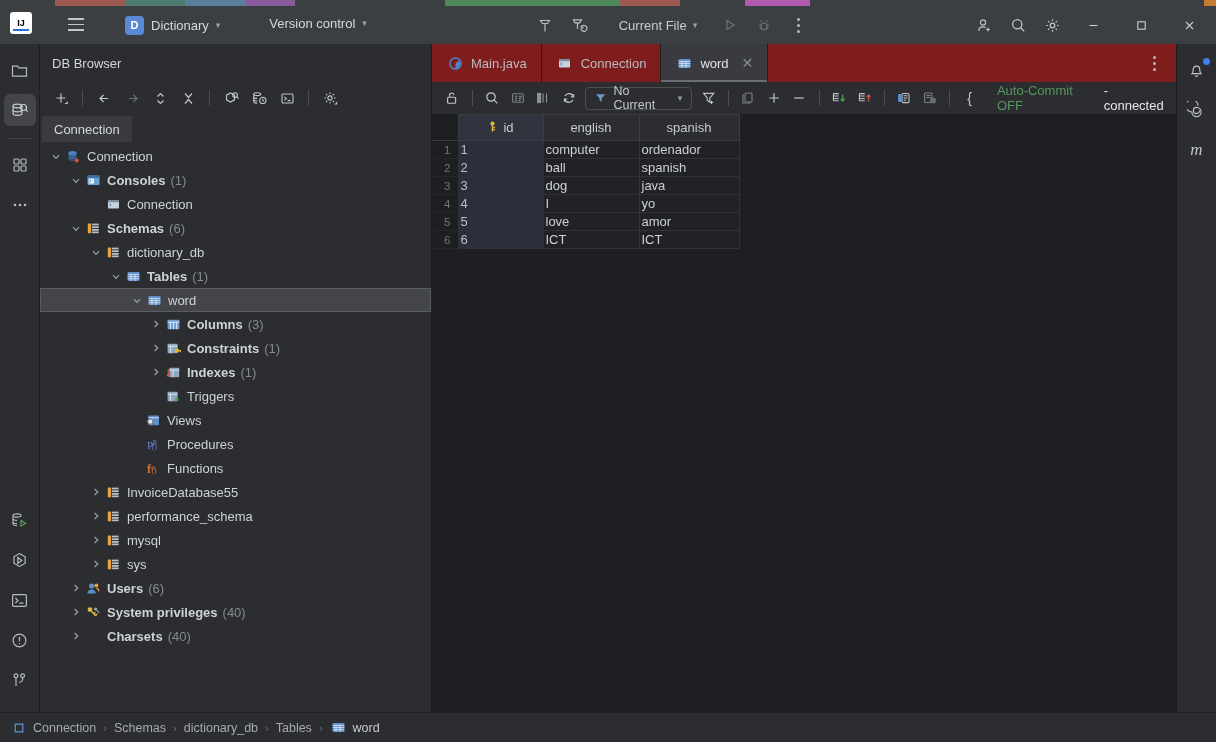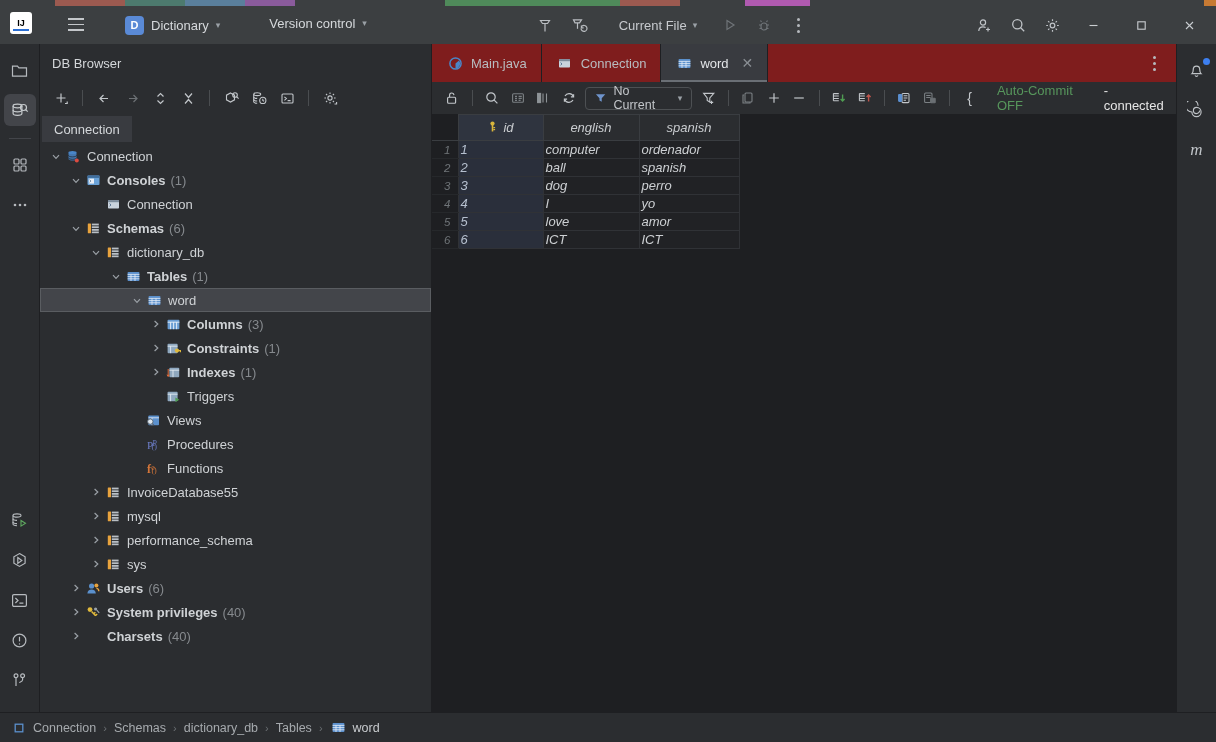--- a/index.html
+++ b/index.html
@@ -99,21 +99,21 @@
   .filterbox { display: flex; align-items: center; gap: 7px; height: 23px; padding: 0 9px; border: 1px solid #4d5053;
                border-radius: 4px; font-size: 12.5px; color: #c3c6ca; margin: 0 3px; cursor: pointer; }
   .commit-status { margin-left: 14px; font-size: 13px; display: flex; align-items: center; gap: 7px; }
   .commit-on { color: #57965c; }
   .commit-sub { color: #e5e5e5; }
 
   
   .gridwrap { flex: 1; background: #1e1f22; overflow: hidden; }
   table.grid { border-collapse: collapse; font-size: 13px; table-layout: fixed; }
   table.grid th, table.grid td { border: 1px solid #303236; padding: 0 2px; height: 18px;
-     text-align: left; font-weight: normal; white-space: nowrap; overflow: hidden; font-style: italic; }
+     text-align: left; font-weight: normal; white-space: nowrap; overflow: hidden; }
   table.grid th { background: #2b2d30; color: #c8cbce; text-align: center; height: 26px; border-color:#3a3d41; }
   table.grid th.rownum-h { background: #1e1f22; border-left: none; border-top:none; width: 22px;}
   table.grid td.rownum { background: #1e1f22; color: #6f7478; text-align: right; border: none;
      border-bottom: 1px solid #26282b; padding-right: 7px; width: 22px; font-size: 11.5px; }
   table.grid td.c-id { background: #2a2f3b; color: #b6c0cf; }
   table.grid td { background: #212225; color: #cdd0d3; height: 18px; }
   table.grid th.c-id-h { background: #2f343f; }
   .colw-id { width: 85px; } .colw-en { width: 96px; } .colw-es { width: 100px; } .colw-pad { width: 26px; }
   .keyicon { margin-right: 5px; }
 
@@ -627,39 +627,39 @@
             </span>
             <span class="nicon">
               <svg width="15" height="15" viewBox="0 0 15 15" fill="none">
                 <rect x="1.8" y="2.6" width="3.2" height="9.6" rx=".5" fill="#e8a33d"></rect>
                 <rect x="5.8" y="2.6" width="6.8" height="1.8" fill="#b9bfc5"></rect>
                 <rect x="5.8" y="5.3" width="6.8" height="1.8" fill="#b9bfc5"></rect>
                 <rect x="5.8" y="8" width="6.8" height="1.8" fill="#b9bfc5"></rect>
                 <rect x="5.8" y="10.5" width="6.8" height="1.7" fill="#b9bfc5"></rect>
               </svg>
             </span>
-            <span class="nlabel">mysql</span>
+            <span class="nlabel">performance_schema</span>
           </div>
           <div class="node">
             <span style="display:inline-block;width:48px"></span>
             <span class="arrow">
               <svg width="12" height="12" viewBox="0 0 12 12" fill="none" stroke="#9aa0a6" stroke-width="1.2">
                 <path d="M4.6 3l3.2 3-3.2 3"></path>
               </svg>
             </span>
             <span class="nicon">
               <svg width="15" height="15" viewBox="0 0 15 15" fill="none">
                 <rect x="1.8" y="2.6" width="3.2" height="9.6" rx=".5" fill="#e8a33d"></rect>
                 <rect x="5.8" y="2.6" width="6.8" height="1.8" fill="#b9bfc5"></rect>
                 <rect x="5.8" y="5.3" width="6.8" height="1.8" fill="#b9bfc5"></rect>
                 <rect x="5.8" y="8" width="6.8" height="1.8" fill="#b9bfc5"></rect>
                 <rect x="5.8" y="10.5" width="6.8" height="1.7" fill="#b9bfc5"></rect>
               </svg>
             </span>
-            <span class="nlabel">performance_schema</span>
+            <span class="nlabel">mysql</span>
           </div>
           <div class="node">
             <span style="display:inline-block;width:48px"></span>
             <span class="arrow">
               <svg width="12" height="12" viewBox="0 0 12 12" fill="none" stroke="#9aa0a6" stroke-width="1.2">
                 <path d="M4.6 3l3.2 3-3.2 3"></path>
               </svg>
             </span>
             <span class="nicon">
               <svg width="15" height="15" viewBox="0 0 15 15" fill="none">
@@ -899,21 +899,21 @@
                 <td class="rownum">2</td>
                 <td class="c-id">2</td>
                 <td>ball</td>
                 <td>spanish</td>
                 <td style="background:#1e1f22;border:none"></td>
               </tr>
               <tr>
                 <td class="rownum">3</td>
                 <td class="c-id">3</td>
                 <td>dog</td>
-                <td>perro</td>
+                <td>java</td>
                 <td style="background:#1e1f22;border:none"></td>
               </tr>
               <tr>
                 <td class="rownum">4</td>
                 <td class="c-id">4</td>
                 <td>I</td>
                 <td>yo</td>
                 <td style="background:#1e1f22;border:none"></td>
               </tr>
               <tr>

